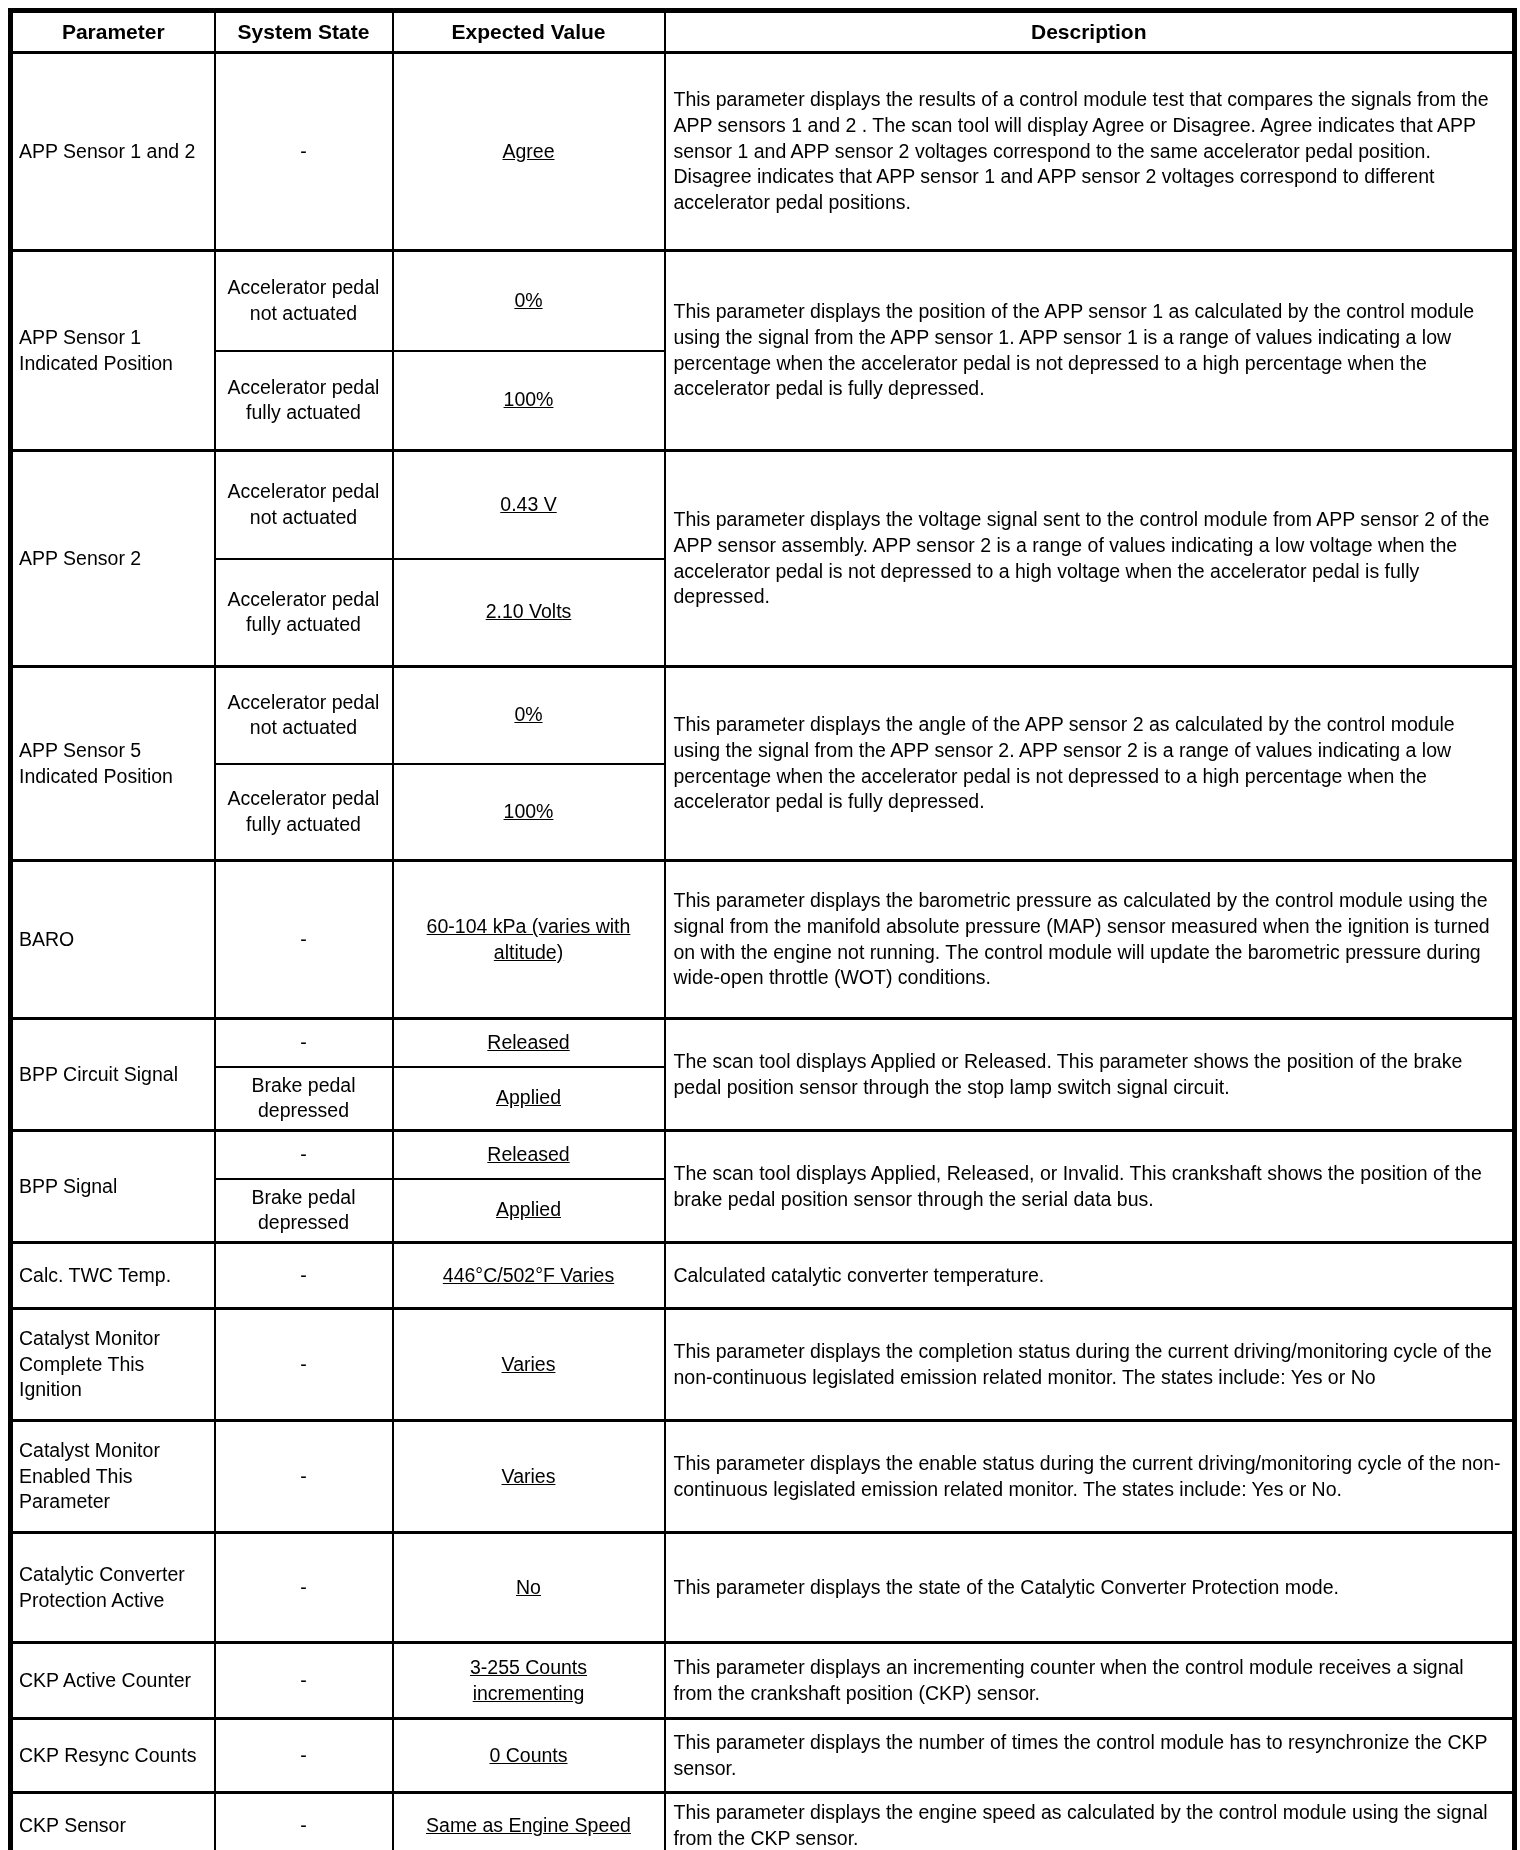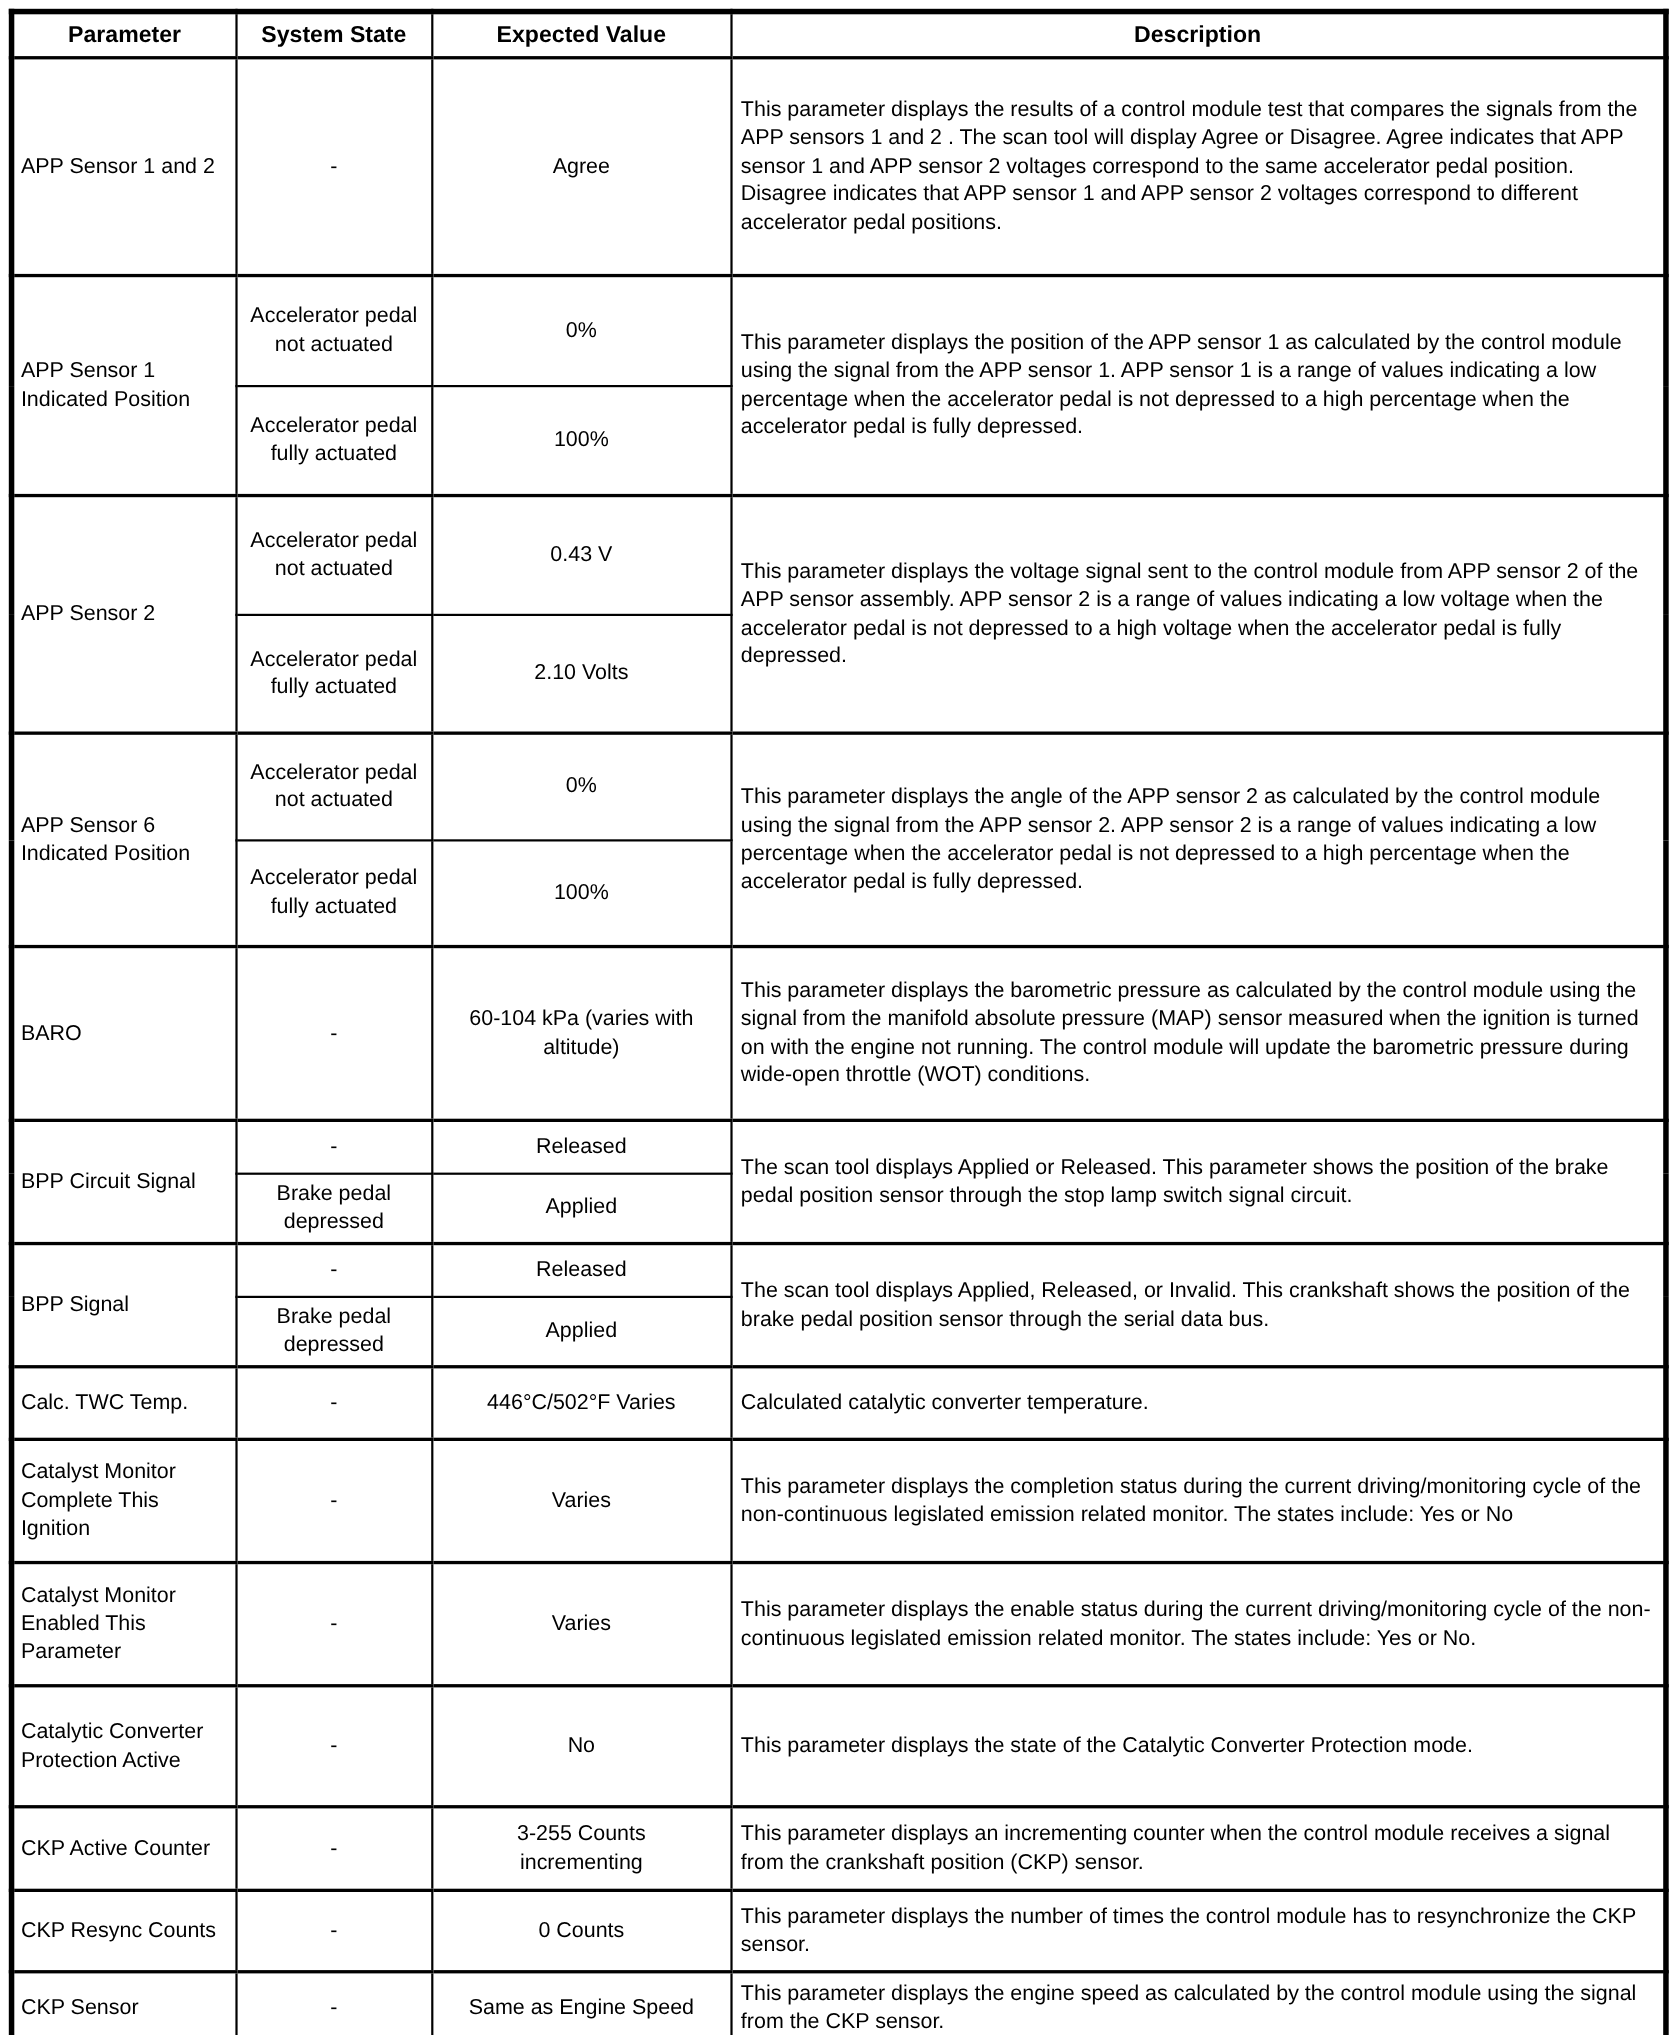--- a/index.html
+++ b/index.html
@@ -55,20 +55,21 @@
   }
   td.state {
     text-align: center;
     padding: 5px 10px;
     line-height: 1.32;
   }
   td.value {
     text-align: center;
     padding: 5px 28px;
     line-height: 1.32;
+    text-decoration: underline;
   }
   td.desc {
     text-align: left;
     padding: 6px 10px 6px 8px;
     line-height: 1.33;
     margin-left: 27px;
   }
 </style>
 </head>
 <body>
@@ -110,21 +111,21 @@
           <td class="param" rowspan="2">APP Sensor 2</td>
           <td class="state" style="height: 108px;">Accelerator pedal not actuated</td>
           <td class="value">0.43 V</td>
           <td class="desc" rowspan="2">This parameter displays the voltage signal sent to the control module from APP sensor 2 of the APP sensor assembly. APP sensor 2 is a range of values indicating a low voltage when the accelerator pedal is not depressed to a high voltage when the accelerator pedal is fully depressed.</td>
         </tr>
         <tr>
           <td class="state" style="height: 108px;">Accelerator pedal fully actuated</td>
           <td class="value">2.10 Volts</td>
         </tr>
         <tr class="group-start">
-          <td class="param" rowspan="2">APP Sensor 6 Indicated Position</td>
+          <td class="param" rowspan="2">APP Sensor 5 Indicated Position</td>
           <td class="state" style="height: 97px;">Accelerator pedal not actuated</td>
           <td class="value">0%</td>
           <td class="desc" rowspan="2">This parameter displays the angle of the APP sensor 2 as calculated by the control module using the signal from the APP sensor 2. APP sensor 2 is a range of values indicating a low percentage when the accelerator pedal is not depressed to a high percentage when the accelerator pedal is fully depressed.</td>
         </tr>
         <tr>
           <td class="state" style="height: 97px;">Accelerator pedal fully actuated</td>
           <td class="value">100%</td>
         </tr>
         <tr class="group-start">
           <td class="param" rowspan="1">BARO</td>

